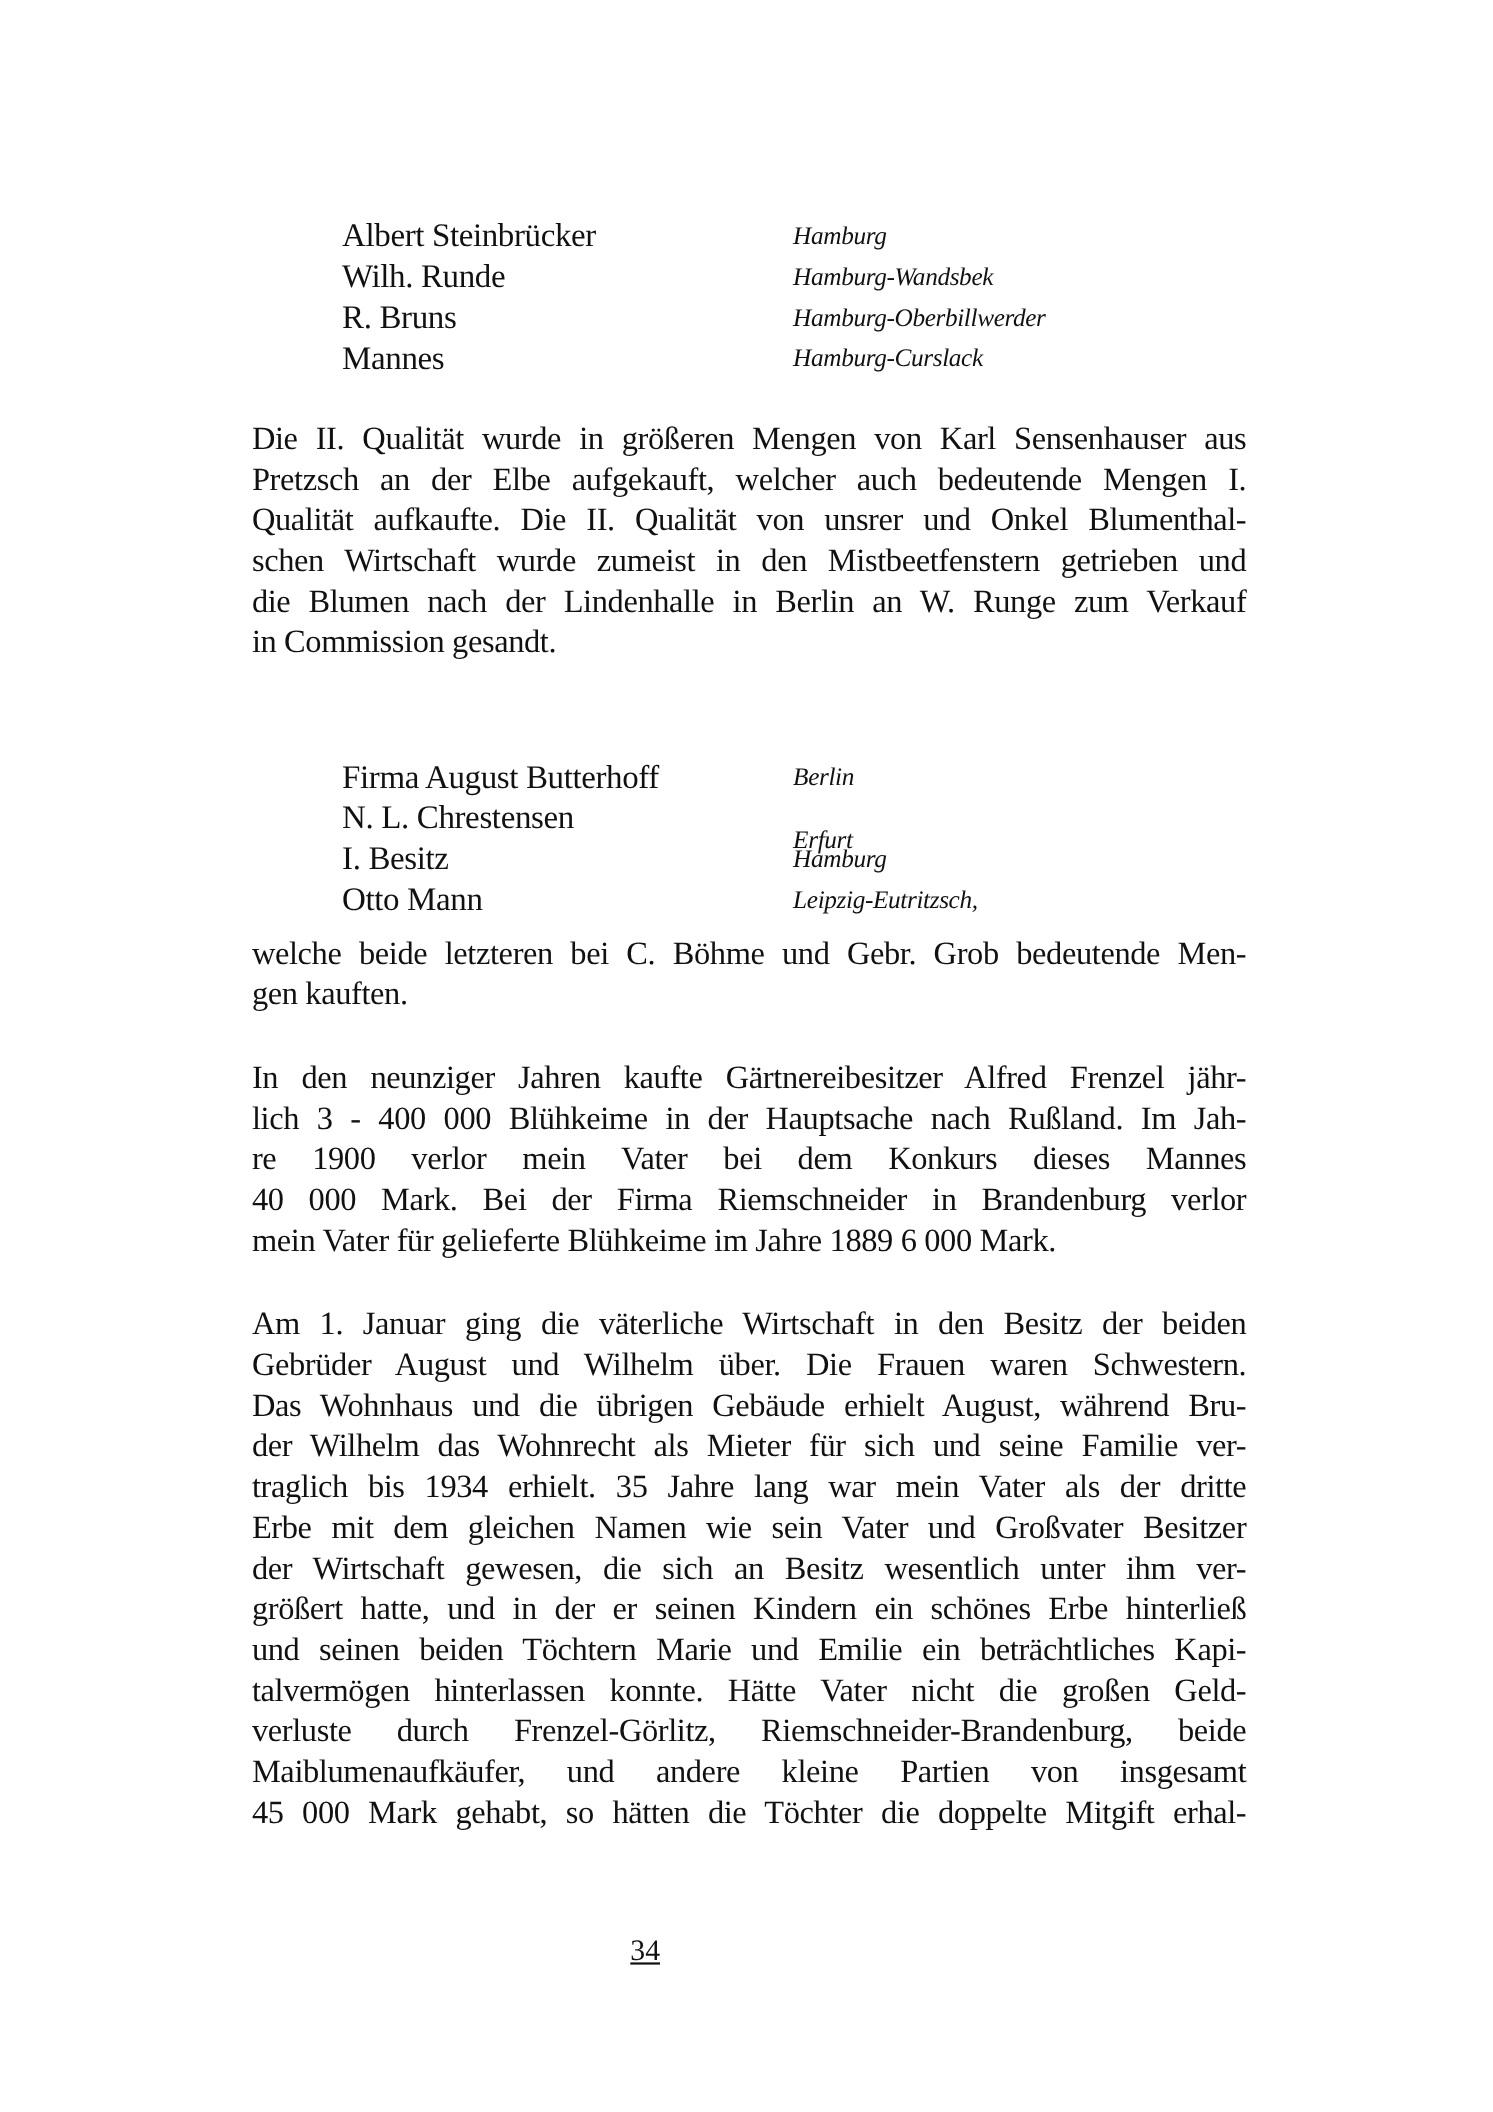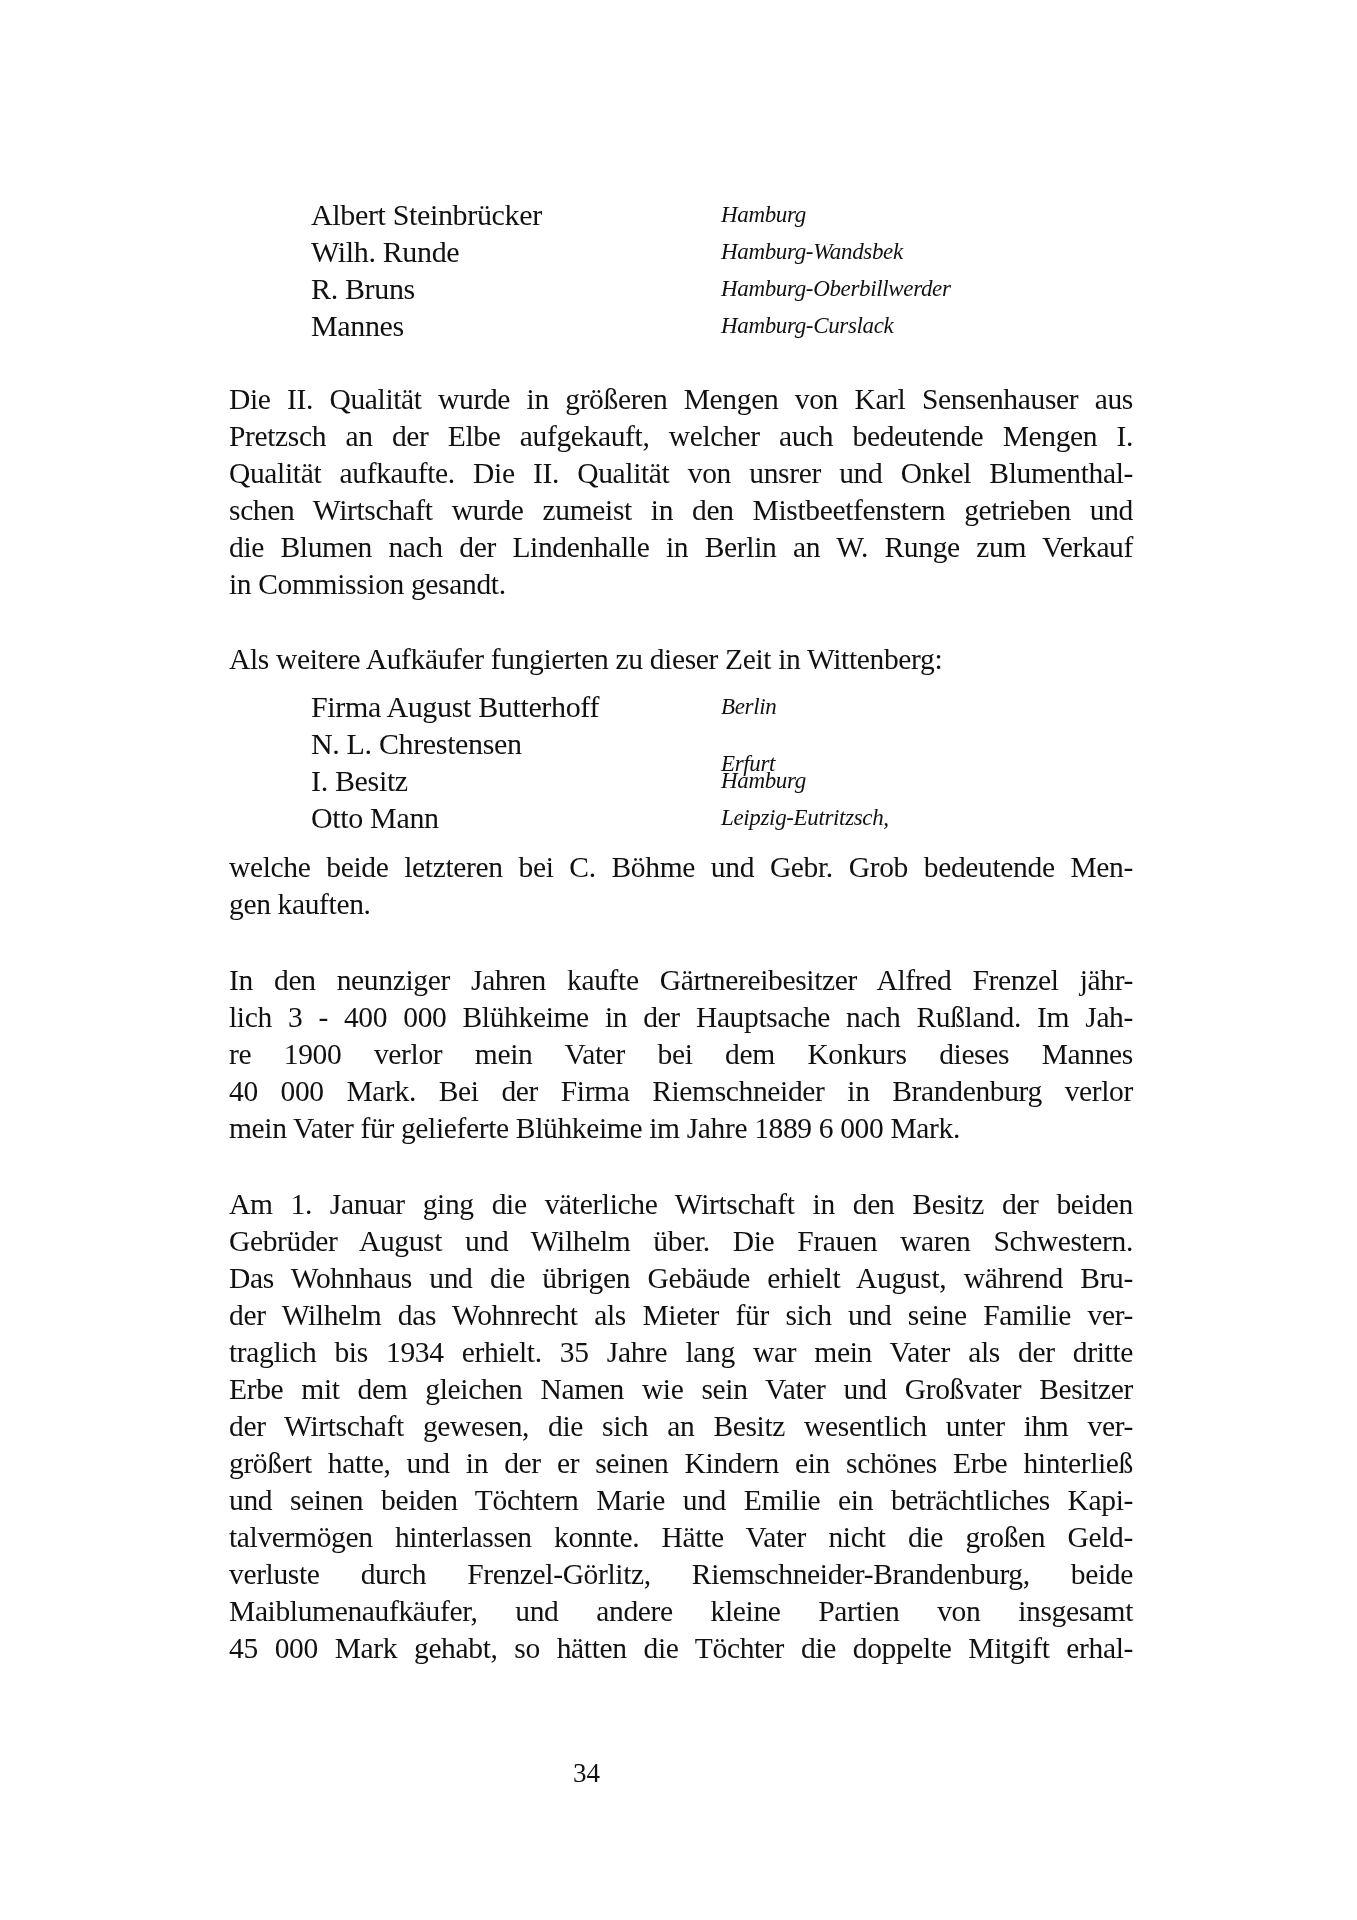--- a/index.html
+++ b/index.html
@@ -53,20 +53,21 @@
       font-style: italic;
     }
     .page-number {
       position: absolute;
       left: 0;
       width: 1173px;
       top: 1756px;
       text-align: center;
       font-size: 27px;
       line-height: 34px;
+      text-decoration: underline;
     }
   </style>
 </head>
 <body>
 
 <div class="page">
 
   <div>
     <div class="tbl-name" style="top:196px">Albert Steinbrücker</div>
     <div class="tbl-place" style="top:196px">Hamburg</div>
@@ -80,21 +81,20 @@
 
   <div>
     <div class="line justify" style="top:381px">Die II. Qualität wurde in größeren Mengen von Karl Sensenhauser aus</div>
     <div class="line justify" style="top:418px">Pretzsch an der Elbe aufgekauft, welcher auch bedeutende Mengen I.</div>
     <div class="line justify" style="top:455px">Qualität aufkaufte. Die II. Qualität von unsrer und Onkel Blumenthal-</div>
     <div class="line justify" style="top:492px">schen Wirtschaft wurde zumeist in den Mistbeetfenstern getrieben und</div>
     <div class="line justify" style="top:529px">die Blumen nach der Lindenhalle in Berlin an W. Runge zum Verkauf</div>
     <div class="line" style="top:566px">in Commission gesandt.</div>
   </div>
 
-  <div class="line" style="top:641px">Als weitere Aufkäufer fungierten zu dieser Zeit in Wittenberg:</div>
 
   <div>
     <div class="tbl-name" style="top:688px">Firma August Butterhoff</div>
     <div class="tbl-place" style="top:688px">Berlin</div>
     <div class="tbl-name" style="top:725px">N. L. Chrestensen</div>
     <div class="tbl-place" style="top:745px">Erfurt</div>
     <div class="tbl-name" style="top:762px">I. Besitz</div>
     <div class="tbl-place" style="top:762px">Hamburg</div>
     <div class="tbl-name" style="top:799px">Otto Mann</div>
     <div class="tbl-place" style="top:799px">Leipzig-Eutritzsch,</div>

